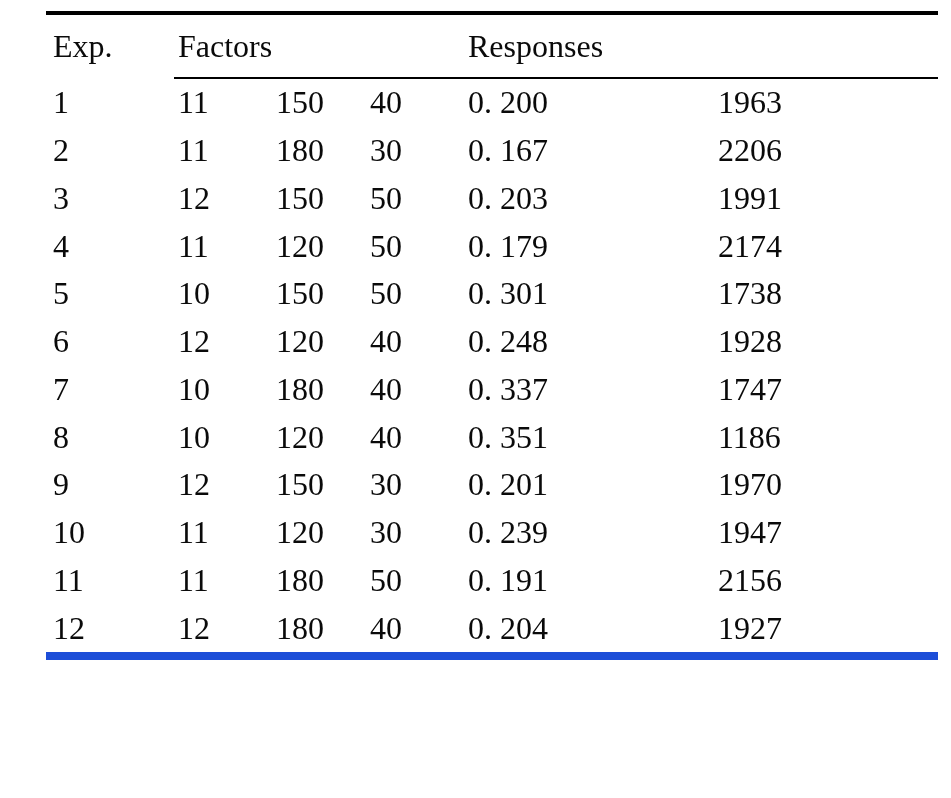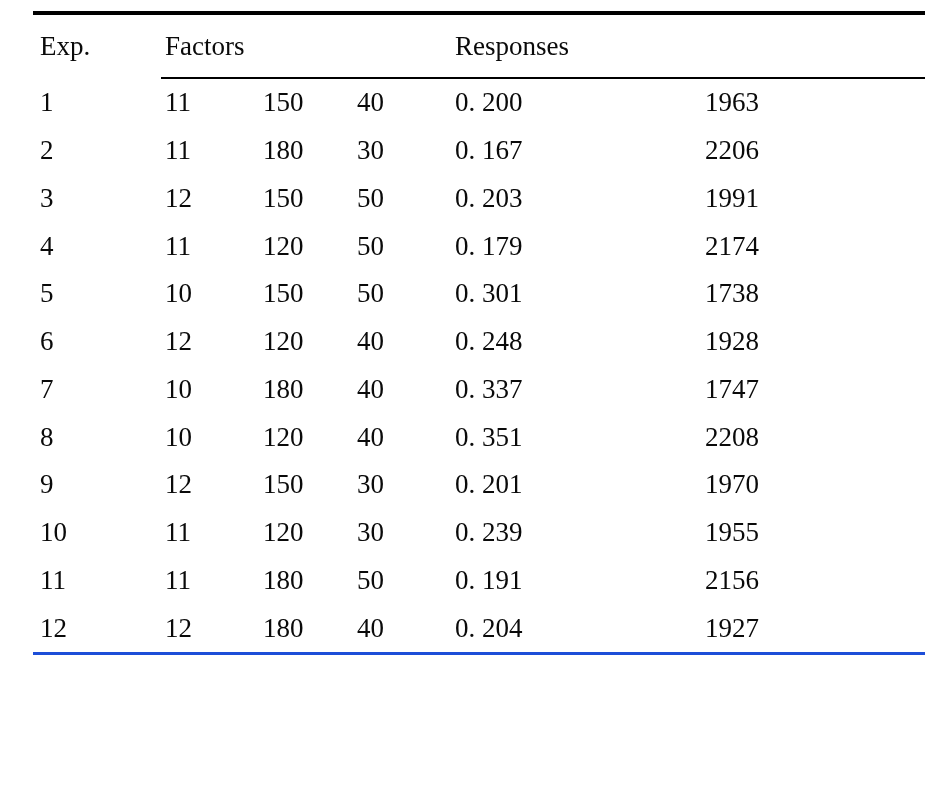--- a/index.html
+++ b/index.html
@@ -9,28 +9,28 @@
   }
   body {
     width: 951px;
     height: 798px;
     position: relative;
     font-family: "Liberation Serif", "DejaVu Serif", serif;
     color: #0a0a0a;
   }
   .paper-table {
     position: absolute;
-    left: 33px;
+    left: 46px;
     top: 11px;
     width: 892px;
     border-collapse: collapse;
     table-layout: fixed;
-    font-size: 27px;
+    font-size: 32px;
     border-top: 4px solid #000;
-    border-bottom: 3px solid #1d4ed8;
+    border-bottom: 8px solid #1d4ed8;
   }
   .paper-table th, .paper-table td {
     font-weight: normal;
     text-align: left;
     vertical-align: middle;
     padding: 0 0 0 4px;
     white-space: nowrap;
     overflow: hidden;
   }
   .paper-table .c1 { padding-left: 7px; }
@@ -116,37 +116,37 @@
       <td>40</td>
       <td>0. 337</td>
       <td>1747</td>
     </tr>
     <tr>
       <td class="c1">8</td>
       <td>10</td>
       <td>120</td>
       <td>40</td>
       <td>0. 351</td>
-      <td>2208</td>
+      <td>1186</td>
     </tr>
     <tr>
       <td class="c1">9</td>
       <td>12</td>
       <td>150</td>
       <td>30</td>
       <td>0. 201</td>
       <td>1970</td>
     </tr>
     <tr>
       <td class="c1">10</td>
       <td>11</td>
       <td>120</td>
       <td>30</td>
       <td>0. 239</td>
-      <td>1955</td>
+      <td>1947</td>
     </tr>
     <tr>
       <td class="c1">11</td>
       <td>11</td>
       <td>180</td>
       <td>50</td>
       <td>0. 191</td>
       <td>2156</td>
     </tr>
     <tr>

